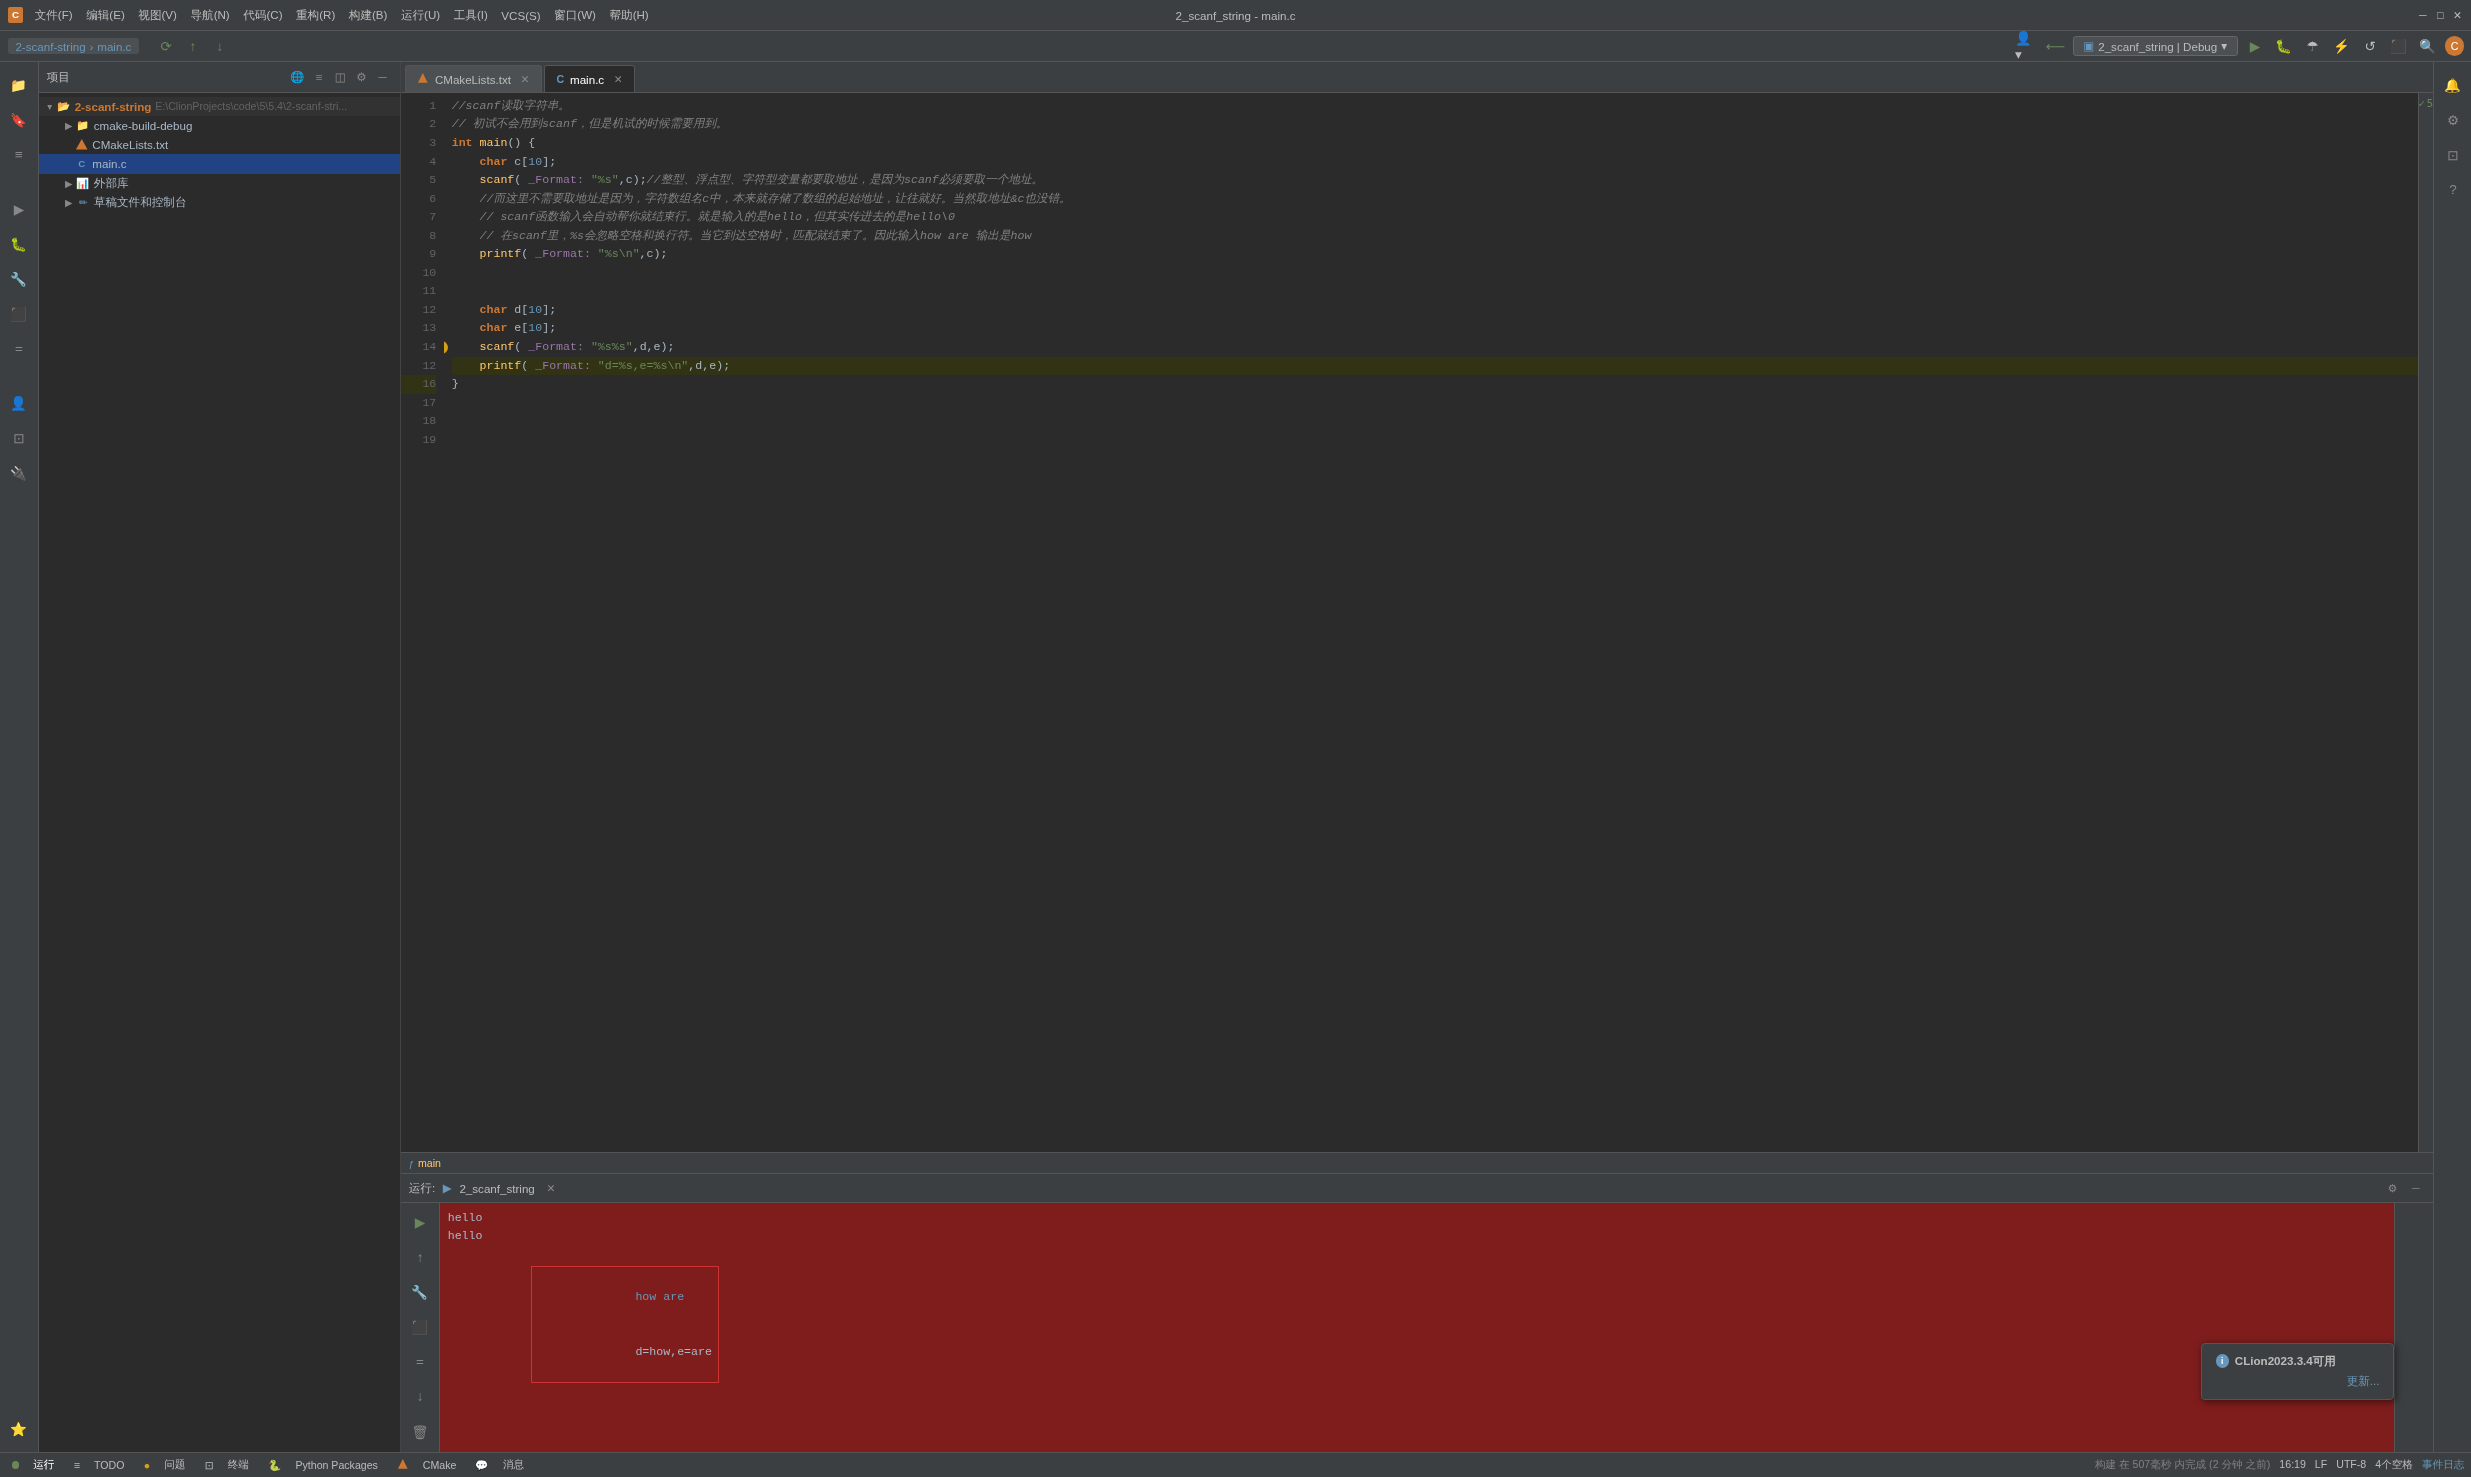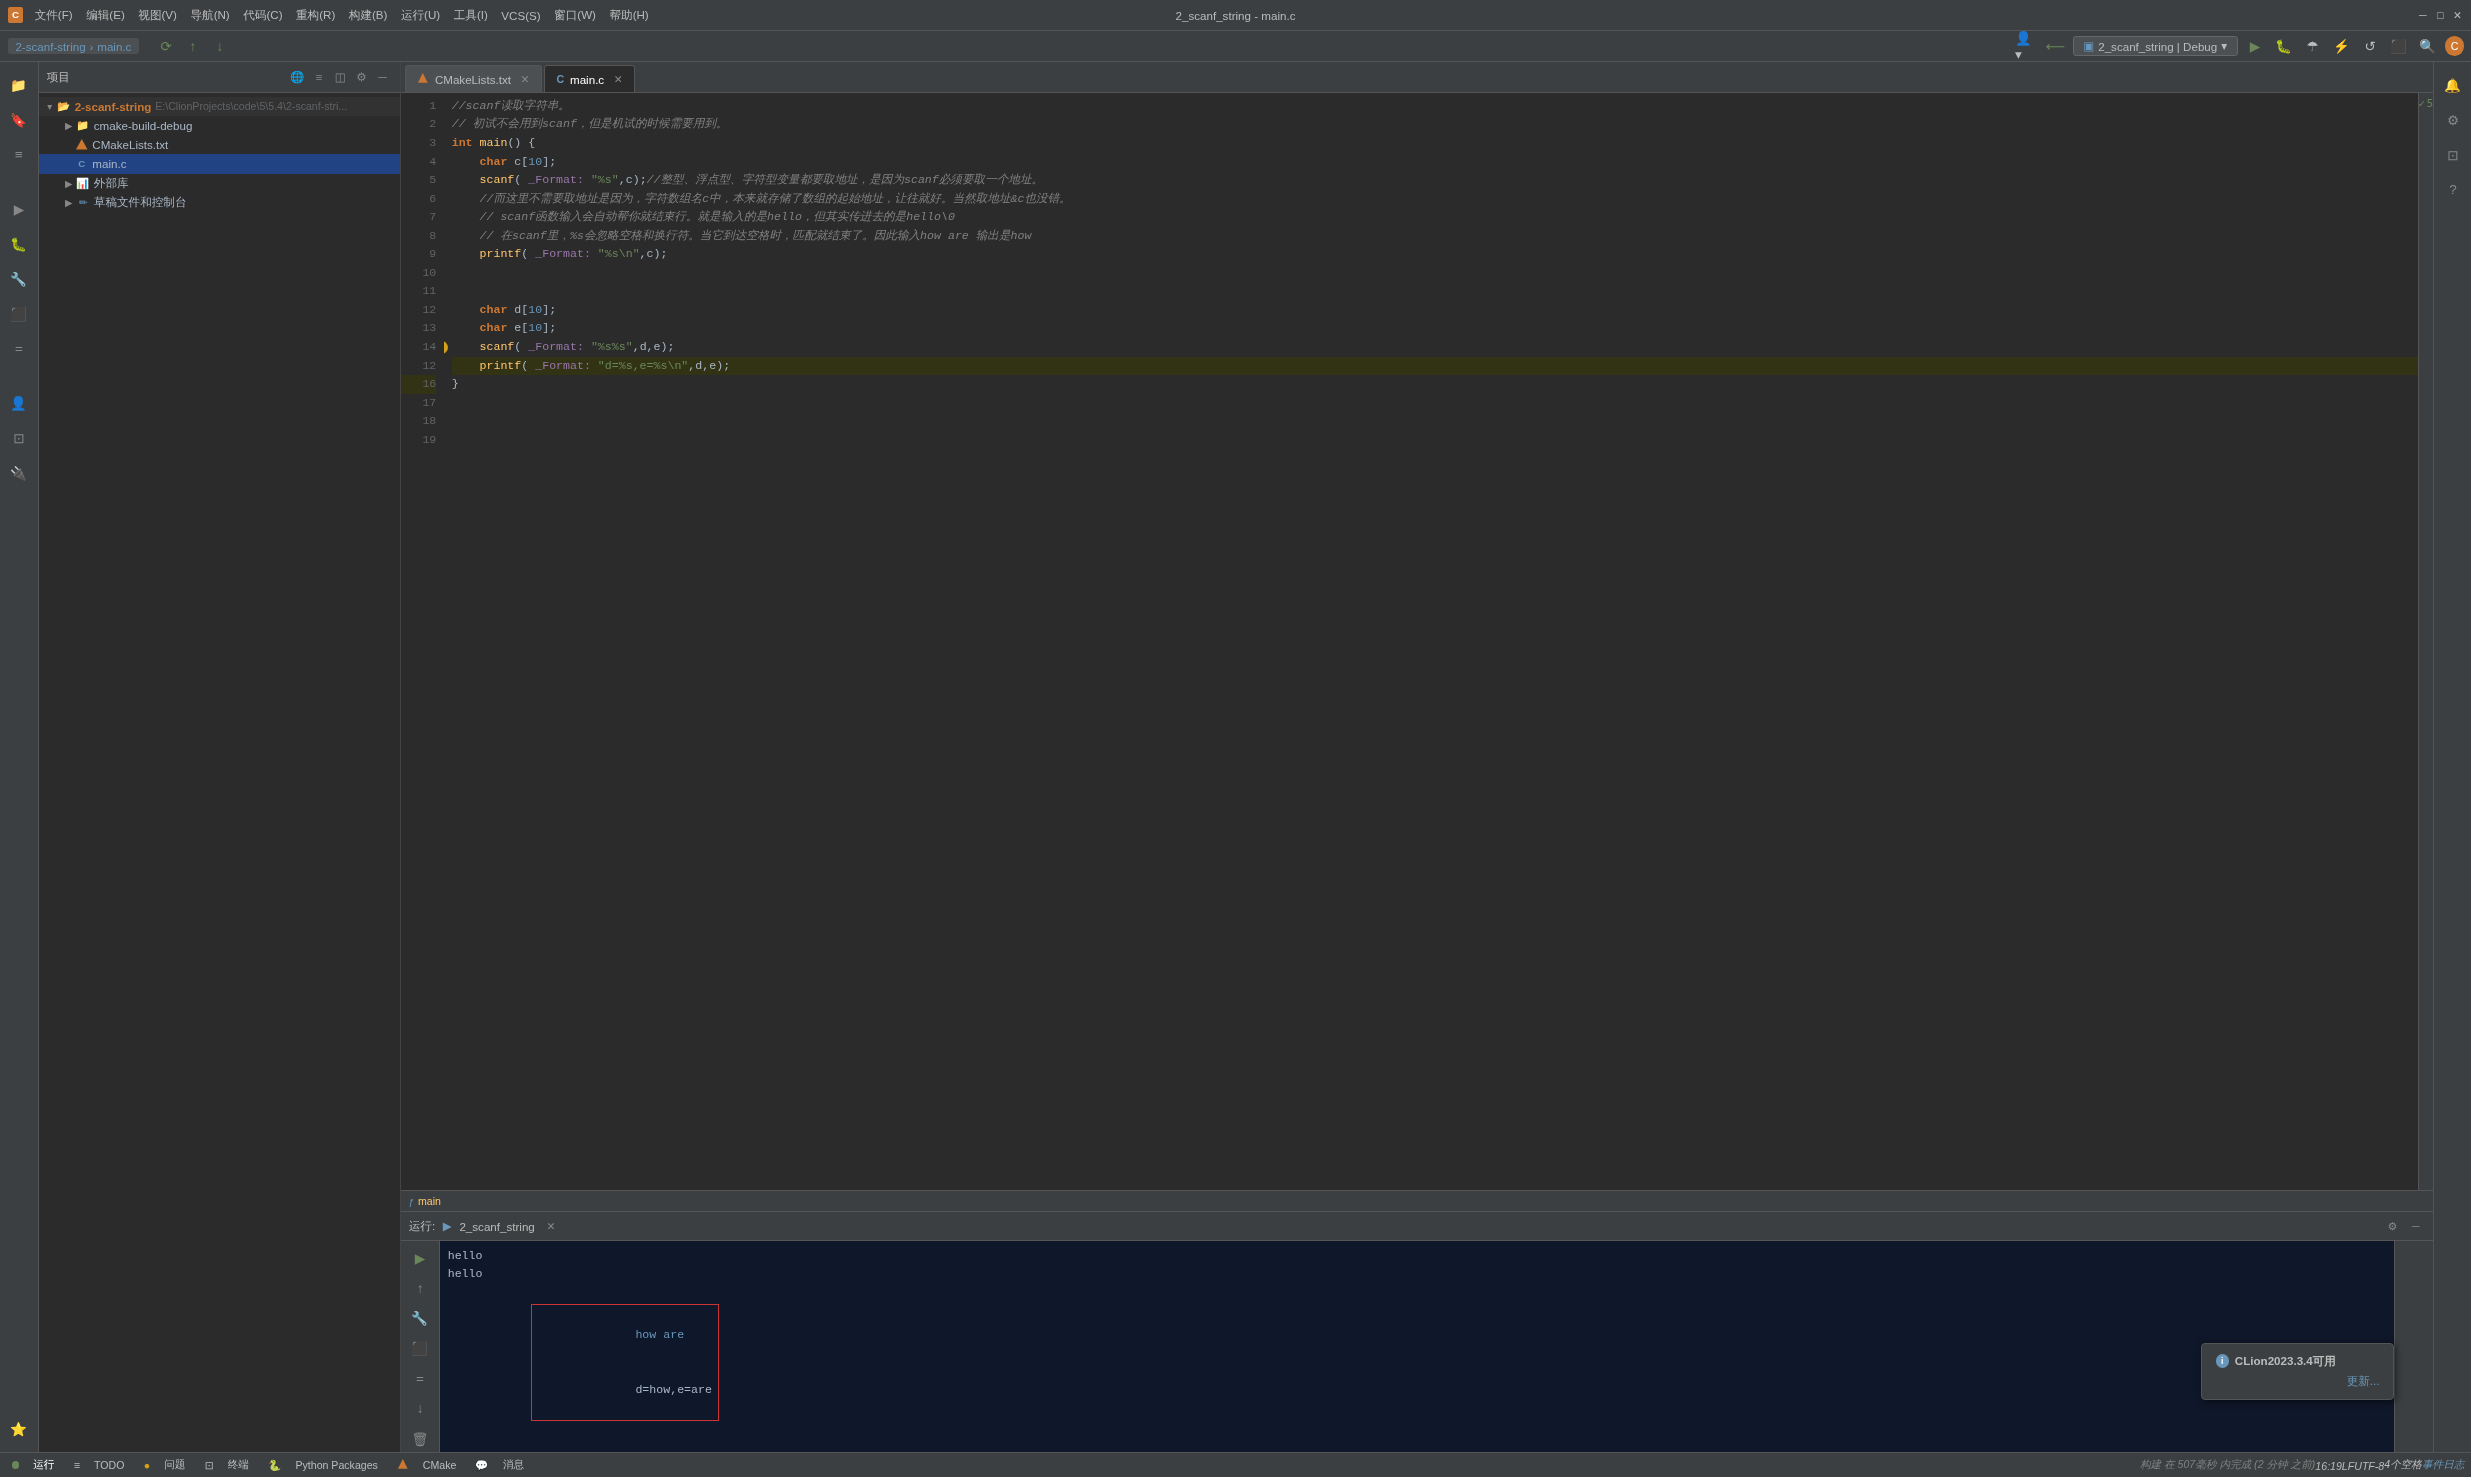--- a/index.html
+++ b/index.html
@@ -302,22 +302,22 @@
       font-size: 10.6px;
       color: #6a8759;
       display: flex;
       align-items: center;
       gap: 1.9px;
       font-family: monospace;
     }
 
     
     .run-panel {
-      height: 241px;
-      background: #0f172a;
+      height: 279px;
+      background: #7f1d1d;
       border-top: 1px solid #555;
       display: flex;
       flex-direction: column;
     }
     .run-panel-header {
       height: 29px;
       background: #3c3f41;
       display: flex;
       align-items: center;
       padding: 0 7.7px;
@@ -393,23 +393,22 @@
       gap: 11.6px;
     }
     .bottom-bar-left {
       display: flex;
       align-items: center;
       gap: 11.6px;
     }
     .bottom-bar-right {
       margin-left: auto;
       display: flex;
-      align-items: flex-end;
-      gap: 0;
-      font-style: italic;
+      align-items: flex-start;
+      gap: 9px;
     }
     .bottom-tab {
       display: flex;
       align-items: center;
       gap: 14px;
       cursor: pointer;
       padding: 1.9px 3.9px;
       border-radius: 1.9px;
     }
     .bottom-tab.active { color: #fff; }

